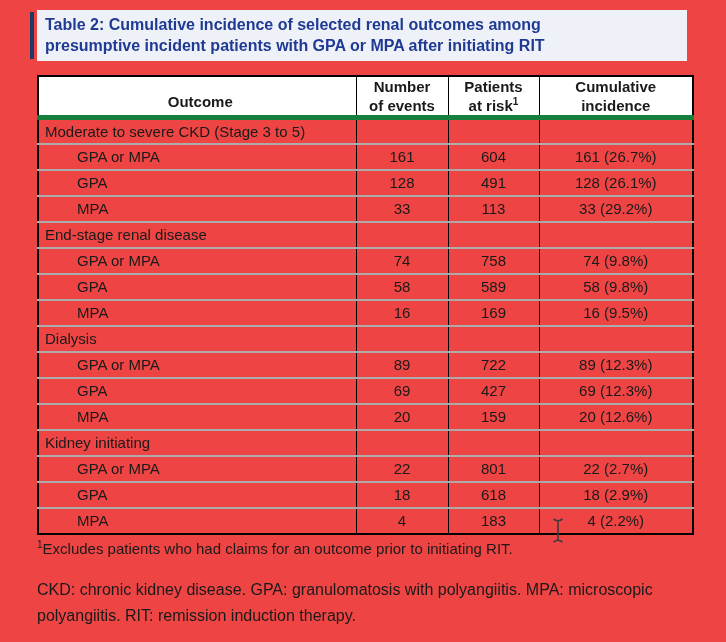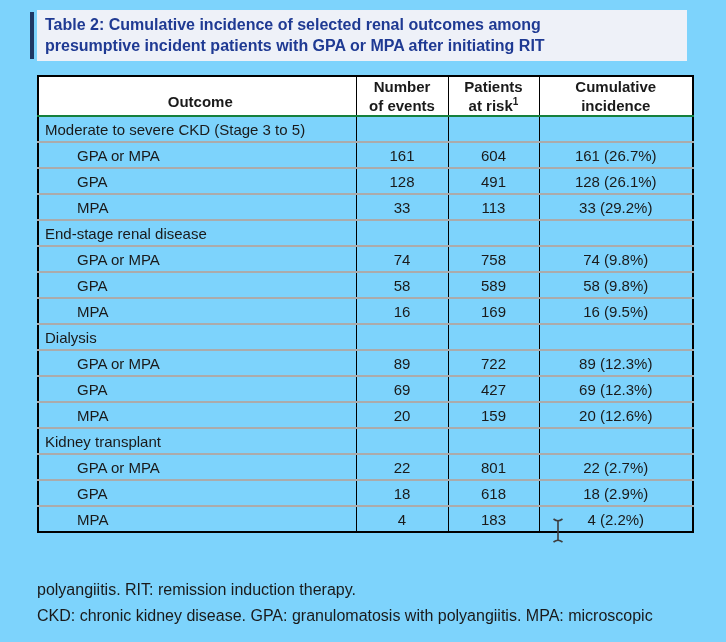--- a/index.html
+++ b/index.html
@@ -1,21 +1,21 @@
 <!DOCTYPE html>
 <html><head>
 <meta charset="utf-8">
 <style>
   * { margin: 0; padding: 0; box-sizing: border-box; }
   html, body { background: #ffffff; }
   .page {
     position: relative;
     width: 726px;
     height: 642px;
-    background: #7dd3fc;
+    background: #ef4444;
     font-family: "Liberation Sans", sans-serif;
     color: #1a1a1a;
     overflow: hidden;
   }
   .change-bar {
     position: absolute;
     left: 30px; top: 12px;
     width: 4px; height: 47px;
     background: #1f3864;
   }
@@ -46,21 +46,21 @@
     overflow: hidden;
     white-space: nowrap;
   }
   table.outcomes { border: 2px solid #000; }
   thead th {
     height: 29px;
     font-weight: bold;
     text-align: center;
     vertical-align: middle;
     line-height: 19px;
-    border-bottom: 2px solid #15803d;
+    border-bottom: 5px solid #15803d;
     background: #ffffff;
   }
   thead th.th-outcome {
     text-align: center;
     vertical-align: bottom;
     padding: 0 0 4px 6px;
   }
   tbody td {
     height: 26px;
     border-top: 2px solid #ababab;
@@ -193,21 +193,21 @@
         <td class="c-num">427</td>
         <td class="c-num">69 (12.3%)</td>
       </tr>
       <tr class="data">
         <td class="c-out">MPA</td>
         <td class="c-num">20</td>
         <td class="c-num">159</td>
         <td class="c-num">20 (12.6%)</td>
       </tr>
       <tr class="section">
-        <td class="c-out">Kidney transplant</td>
+        <td class="c-out">Kidney initiating</td>
         <td class="c-num"></td>
         <td class="c-num"></td>
         <td class="c-num"></td>
       </tr>
       <tr class="data">
         <td class="c-out">GPA or MPA</td>
         <td class="c-num">22</td>
         <td class="c-num">801</td>
         <td class="c-num">22 (2.7%)</td>
       </tr>
@@ -219,24 +219,25 @@
       </tr>
       <tr class="data">
         <td class="c-out">MPA</td>
         <td class="c-num">4</td>
         <td class="c-num">183</td>
         <td class="c-num">4 (2.2%)</td>
       </tr>
     </tbody>
   </table>
 
+  <div class="footnote"><sup>1</sup><span>Excludes patients who had claims for an outcome prior to initiating RIT.</span></div>
 
   <div class="abbrev">
+    <div>CKD: chronic kidney disease. GPA: granulomatosis with polyangiitis. MPA: microscopic</div>
     <div>polyangiitis. RIT: remission induction therapy.</div>
-    <div>CKD: chronic kidney disease. GPA: granulomatosis with polyangiitis. MPA: microscopic</div>
   </div>
 
   <span class="ibeam">
     <svg width="14" height="27" viewBox="0 0 14 27" aria-hidden="true">
       <path d="M2.5 2 C5 3.8 6 3.8 7 3.8 C8 3.8 9 3.8 11.5 2" stroke="#3d3d3d" fill="none" stroke-width="1.6"></path>
       <line x1="7" y1="3.8" x2="7" y2="23.2" stroke="#3d3d3d" stroke-width="1.6"></line>
       <path d="M2.5 25 C5 23.2 6 23.2 7 23.2 C8 23.2 9 23.2 11.5 25" stroke="#3d3d3d" fill="none" stroke-width="1.6"></path>
     </svg>
   </span>
 

